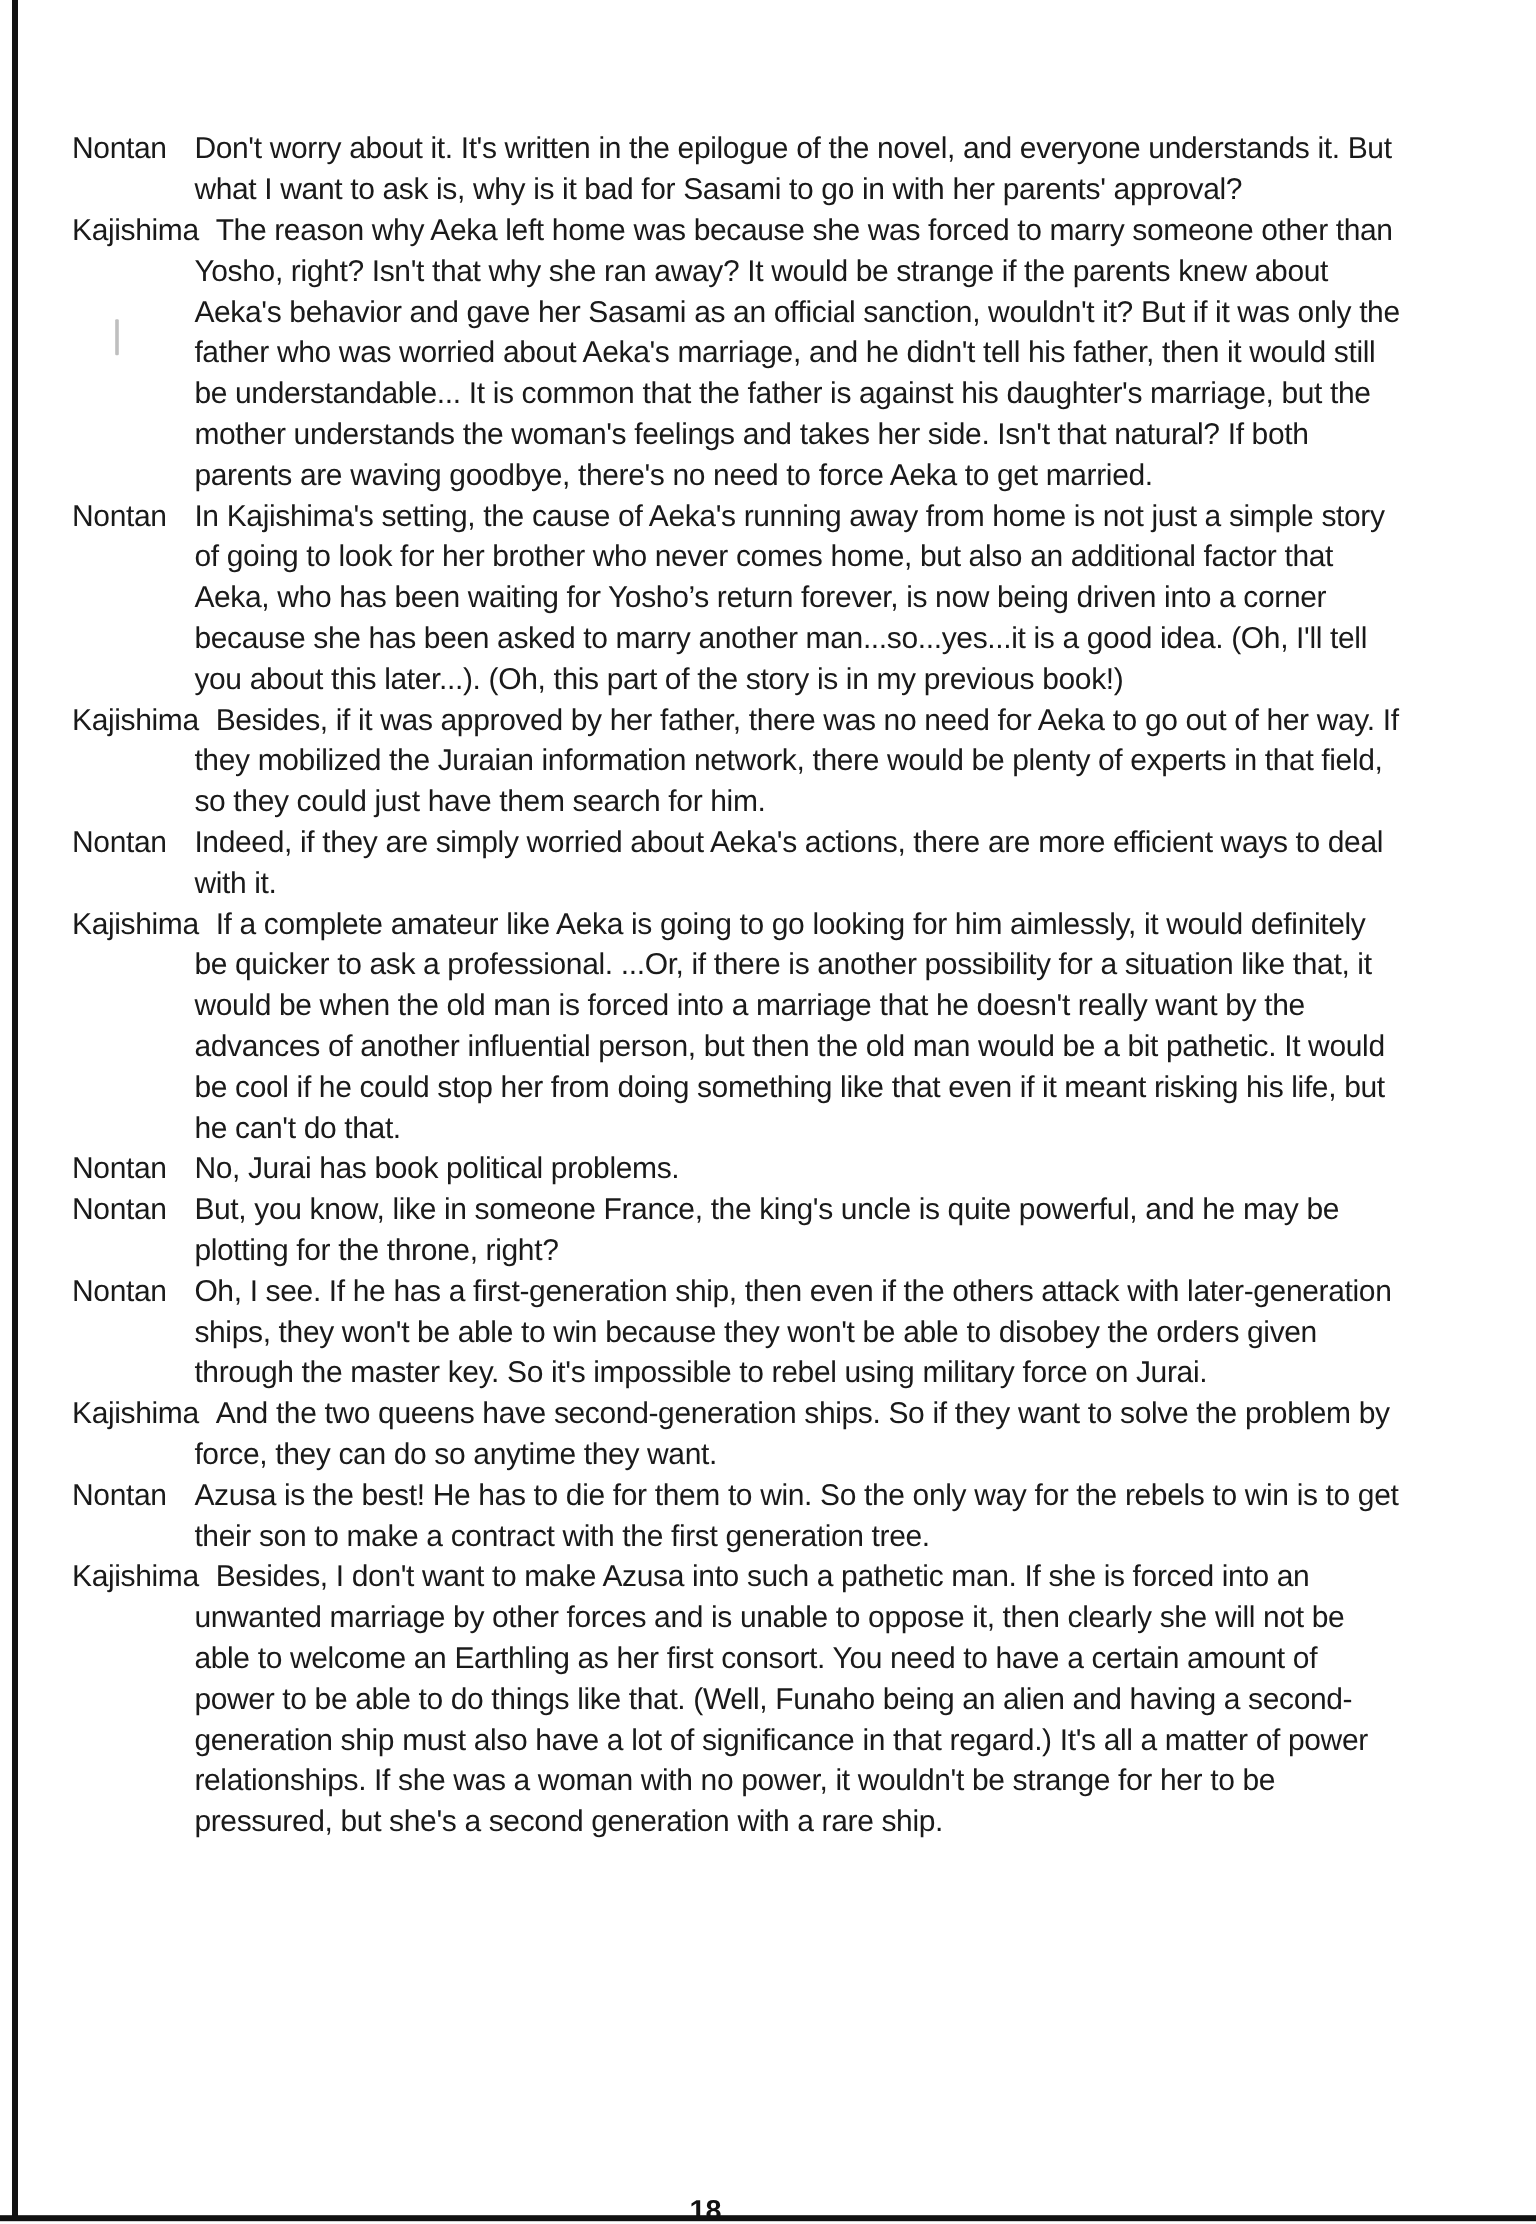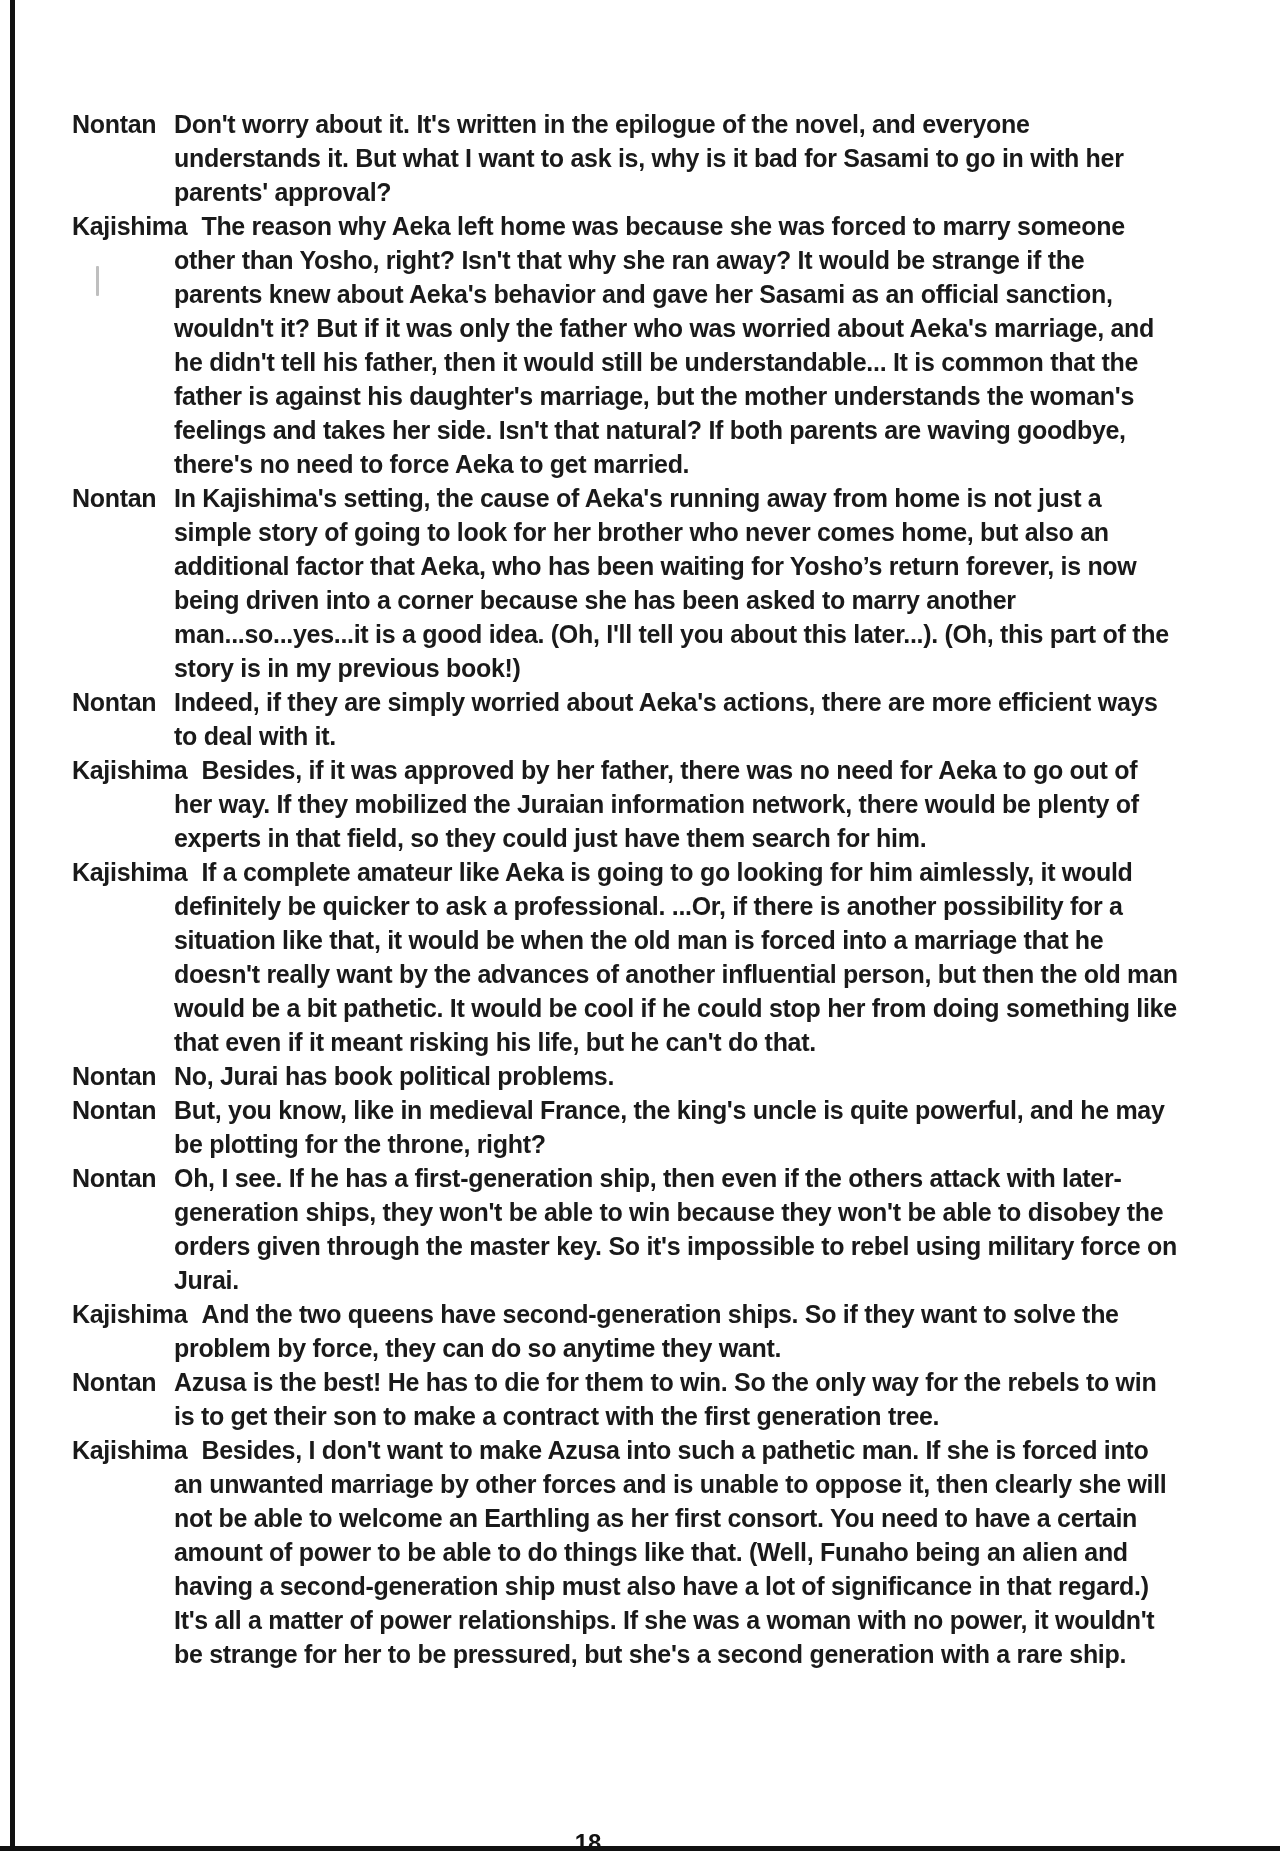--- a/index.html
+++ b/index.html
@@ -41,27 +41,26 @@
     position: absolute;
     left: 96px;
     top: 266px;
     width: 3px;
     height: 30px;
     background: #bfbfbf;
     border-radius: 1px;
   }
   .dialogue {
     position: absolute;
-    left: 56px;
+    left: 44px;
     top: 107px;
     width: 1123px;
     font-size: 25px;
     line-height: 34px;
     letter-spacing: -0.3px;
-    font-weight: bold;
   }
   .entry {
     padding-left: 118px;
     text-indent: -102px;
     text-align: left;
   }
   .entry .speaker {
     display: inline-block;
     min-width: 88px;
     margin-right: 14px;
@@ -83,25 +82,25 @@
 </style>
 </head>
 <body>
 
 <div class="page">
   <span class="scan-tick"></span>
   <div class="dialogue" id="dialogue-container">
       <div class="entry"><span class="speaker">Nontan</span><span class="text">Don't worry about it. It's written in the epilogue of the novel, and everyone understands it. But what I want to ask is, why is it bad for Sasami to go in with her parents' approval?</span></div>
       <div class="entry"><span class="speaker">Kajishima</span><span class="text">The reason why Aeka left home was because she was forced to marry someone other than Yosho, right? Isn't that why she ran away? It would be strange if the parents knew about Aeka's behavior and gave her Sasami as an official sanction, wouldn't it? But if it was only the father who was worried about Aeka's marriage, and he didn't tell his father, then it would still be understandable... It is common that the father is against his daughter's marriage, but the mother understands the woman's feelings and takes her side. Isn't that natural? If both parents are waving goodbye, there's no need to force Aeka to get married.</span></div>
       <div class="entry"><span class="speaker">Nontan</span><span class="text">In Kajishima's setting, the cause of Aeka's running away from home is not just a simple story of going to look for her brother who never comes home, but also an additional factor that Aeka, who has been waiting for Yosho’s return forever, is now being driven into a corner because she has been asked to marry another man...so...yes...it is a good idea. (Oh, I'll tell you about this later...). (Oh, this part of the story is in my previous book!)</span></div>
+      <div class="entry"><span class="speaker">Kajishima</span><span class="text">Besides, if it was approved by her father, there was no need for Aeka to go out of her way. If they mobilized the Juraian information network, there would be plenty of experts in that field, so they could just have them search for him.</span></div>
       <div class="entry"><span class="speaker">Nontan</span><span class="text">Indeed, if they are simply worried about Aeka's actions, there are more efficient ways to deal with it.</span></div>
-      <div class="entry"><span class="speaker">Kajishima</span><span class="text">Besides, if it was approved by her father, there was no need for Aeka to go out of her way. If they mobilized the Juraian information network, there would be plenty of experts in that field, so they could just have them search for him.</span></div>
       <div class="entry"><span class="speaker">Kajishima</span><span class="text">If a complete amateur like Aeka is going to go looking for him aimlessly, it would definitely be quicker to ask a professional. ...Or, if there is another possibility for a situation like that, it would be when the old man is forced into a marriage that he doesn't really want by the advances of another influential person, but then the old man would be a bit pathetic. It would be cool if he could stop her from doing something like that even if it meant risking his life, but he can't do that.</span></div>
       <div class="entry"><span class="speaker">Nontan</span><span class="text">No, Jurai has book political problems.</span></div>
-      <div class="entry"><span class="speaker">Nontan</span><span class="text">But, you know, like in medieval France, the king's uncle is quite powerful, and he may be plotting for the throne, right?</span></div>
+      <div class="entry"><span class="speaker">Nontan</span><span class="text">But, you know, like in someone France, the king's uncle is quite powerful, and he may be plotting for the throne, right?</span></div>
       <div class="entry"><span class="speaker">Nontan</span><span class="text">Oh, I see. If he has a first-generation ship, then even if the others attack with later-generation ships, they won't be able to win because they won't be able to disobey the orders given through the master key. So it's impossible to rebel using military force on Jurai.</span></div>
       <div class="entry"><span class="speaker">Kajishima</span><span class="text">And the two queens have second-generation ships. So if they want to solve the problem by force, they can do so anytime they want.</span></div>
       <div class="entry"><span class="speaker">Nontan</span><span class="text">Azusa is the best! He has to die for them to win. So the only way for the rebels to win is to get their son to make a contract with the first generation tree.</span></div>
       <div class="entry"><span class="speaker">Kajishima</span><span class="text">Besides, I don't want to make Azusa into such a pathetic man. If she is forced into an unwanted marriage by other forces and is unable to oppose it, then clearly she will not be able to welcome an Earthling as her first consort. You need to have a certain amount of power to be able to do things like that. (Well, Funaho being an alien and having a second-generation ship must also have a lot of significance in that regard.) It's all a matter of power relationships. If she was a woman with no power, it wouldn't be strange for her to be pressured, but she's a second generation with a rare ship.</span></div>
     </div>
   <div class="page-number">18</div>
   <span class="scan-edge-left"></span>
   <span class="scan-edge-bottom"></span>
 </div>
 

